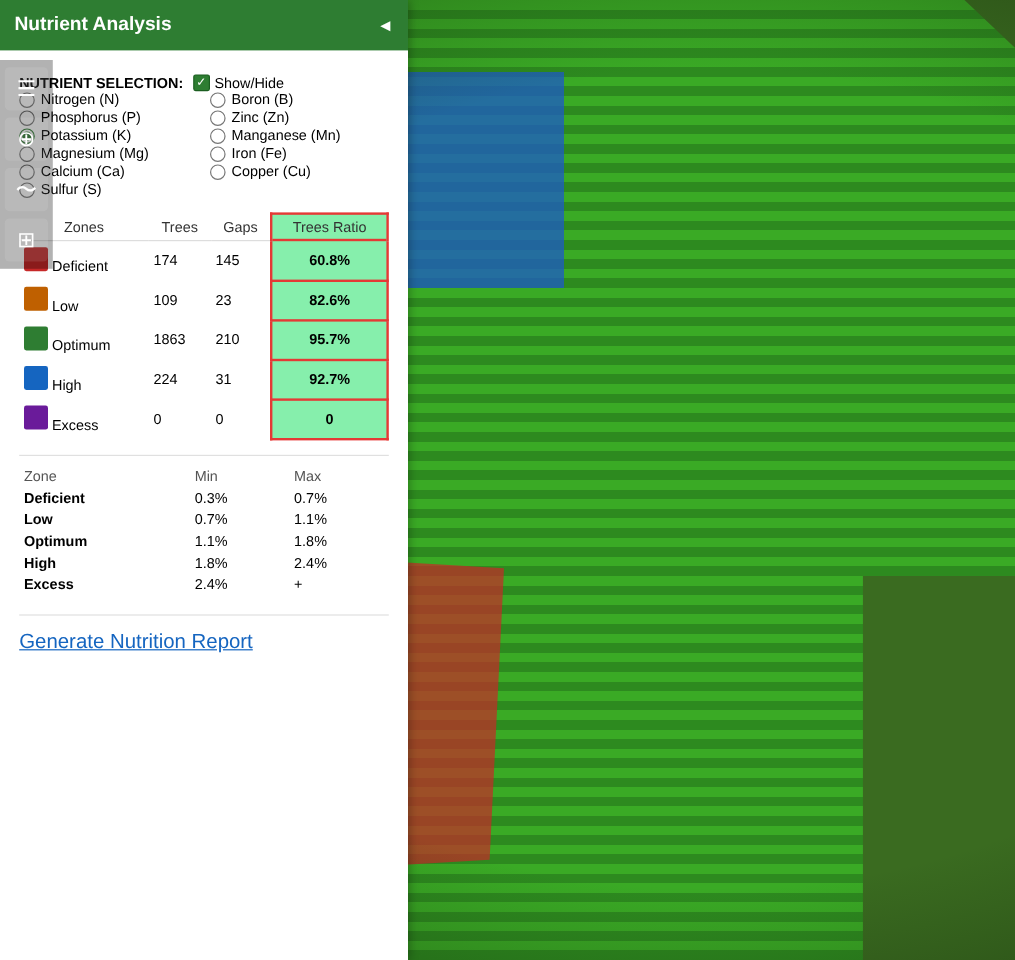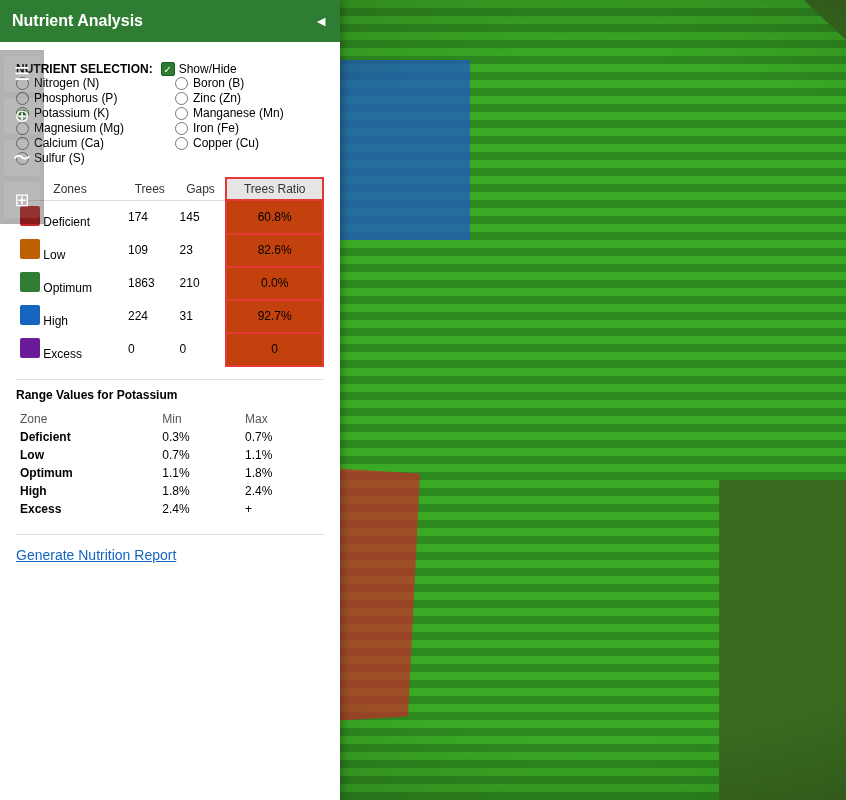--- a/index.html
+++ b/index.html
@@ -177,29 +177,29 @@
     }
 
     .color-swatch {
       width: 20px;
       height: 20px;
       display: inline-block;
       border-radius: 2px;
     }
 
     .trees-ratio-col {
-      background: #c2410c;
+      background: #86efac;
       border: 2px solid #e53935;
-      font-weight: normal;
+      font-weight: bold;
       text-align: center;
       padding: 5px 8px;
     }
 
     .trees-ratio-header {
-      background: #e5e5e5;
+      background: #86efac;
       border: 2px solid #e53935;
       border-bottom: none;
       font-weight: bold;
       text-align: center;
     }
 
     
     .range-title {
       font-weight: bold;
       font-size: 12px;
@@ -226,21 +226,21 @@
 
     .range-table td:first-child {
       font-weight: bold;
     }
 
     
     .generate-link {
       color: #1565c0;
       text-decoration: underline;
       cursor: pointer;
-      font-size: 14px;
+      font-size: 17px;
       display: inline-block;
       margin-top: 4px;
     }
 
     
     .left-nav {
       position: absolute;
       top: 50px;
       left: 0;
       width: 44px;
@@ -411,21 +411,21 @@
           <td class="trees-ratio-col">82.6%</td>
         </tr>
 
         <tr>
           <td>
             <span class="color-swatch" style="background:#2e7d32;"></span>
             <span> Optimum</span>
           </td>
           <td>1863</td>
           <td>210</td>
-          <td class="trees-ratio-col">0.0%</td>
+          <td class="trees-ratio-col">95.7%</td>
         </tr>
 
         <tr>
           <td>
             <span class="color-swatch" style="background:#1565c0;"></span>
             <span> High</span>
           </td>
           <td>224</td>
           <td>31</td>
           <td class="trees-ratio-col">92.7%</td>
@@ -439,21 +439,20 @@
           <td>0</td>
           <td>0</td>
           <td class="trees-ratio-col">0</td>
         </tr>
       </tbody>
     </table>
 
     <hr class="divider">
 
     
-    <div class="range-title">Range Values for Potassium</div>
 
     <table class="range-table">
       <thead>
         <tr>
           <th>Zone</th>
           <th>Min</th>
           <th>Max</th>
         </tr>
       </thead>
       <tbody>

